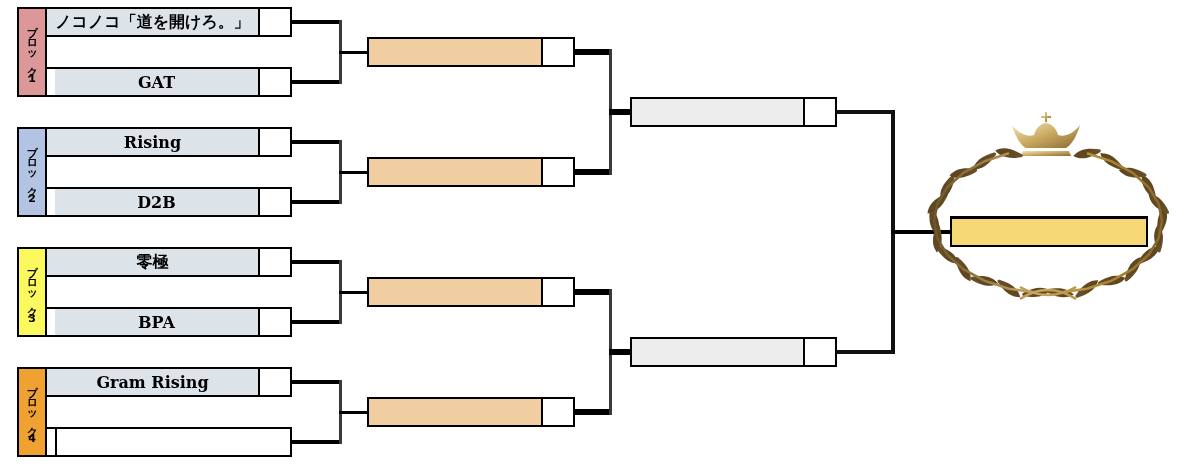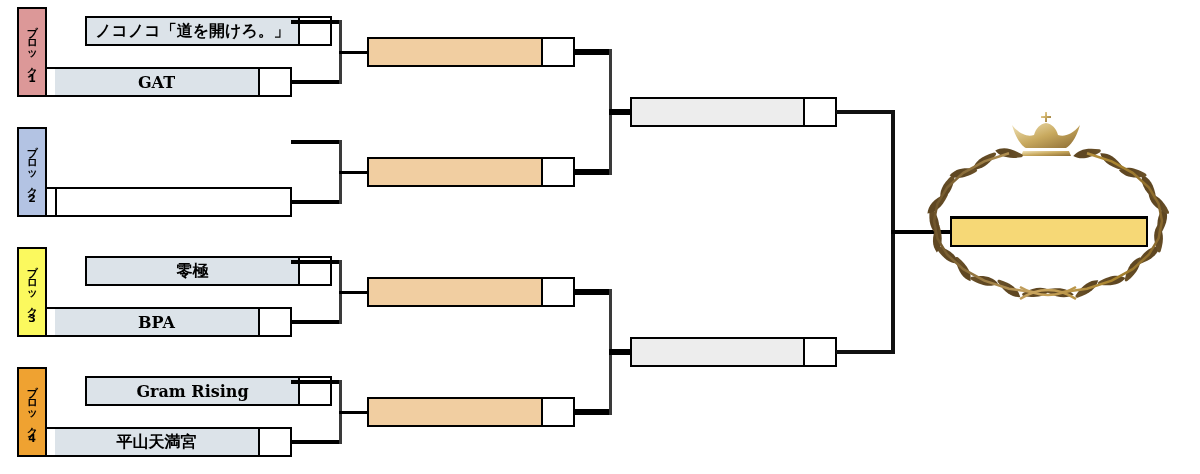--- a/index.html
+++ b/index.html
@@ -15,21 +15,21 @@
     position:absolute;left:0;top:0;width:30px;height:90px;box-sizing:border-box;
     border:2px solid #000;display:flex;align-items:center;justify-content:center;
     writing-mode:vertical-rl;text-orientation:upright;
     font-weight:bold;font-size:11px;line-height:1;letter-spacing:1px;color:#000;
     font-family:"DejaVu Sans","Liberation Sans",sans-serif;
   }
   .team-row{
     position:absolute;left:28px;width:247px;height:30px;box-sizing:border-box;
     border:2px solid #000;background:#fff;display:flex;
   }
-  .team-row.r1{top:9px;margin-left:40px;} .team-row.r2{top:60px;padding-left:8px;}
+  .team-row.r1{top:0;} .team-row.r2{top:60px;padding-left:8px;}
   .team-name{
     flex:1;background:#dce3e9;display:flex;align-items:center;justify-content:center;
     font-weight:bold;font-size:16px;color:#000;white-space:nowrap;overflow:hidden;
   }
   .score-box{width:32px;box-sizing:border-box;border-left:2px solid #000;background:#fff;}
 
   
   .wbox{position:absolute;box-sizing:border-box;border:2px solid #000;display:flex;background:#fff;}
   .wbox .wname{flex:1;display:flex;align-items:center;justify-content:center;font-weight:bold;font-size:16px;}
   .wbox .wscore{width:32px;box-sizing:border-box;border-left:2px solid #000;background:#fff;}
@@ -64,21 +64,26 @@
       <div class="score-box"></div>
     </div>
     <div class="team-row r2">
       <div class="team-name">GAT</div>
       <div class="score-box"></div>
     </div>
   </div>
 
   <div class="block" style="top:127px">
     <div class="block-label" style="background: rgb(179, 195, 227);">ブロック2</div>
-    <div class="team-row r2">
+    <div class="team-row r1">
+      <div class="team-name">Rising</div>
+      <div class="score-box"></div>
+    </div>
+    <div class="team-row r2">
+      <div class="team-name">D2B</div>
       <div class="score-box"></div>
     </div>
   </div>
 
   <div class="block" style="top:247px">
     <div class="block-label" style="background: rgb(251, 249, 94);">ブロック3</div>
     <div class="team-row r2">
       <div class="team-name">BPA</div>
       <div class="score-box"></div>
     </div>
@@ -88,21 +93,20 @@
     </div>
   </div>
 
   <div class="block" style="top:367px">
     <div class="block-label" style="background: rgb(239, 162, 49);">ブロック4</div>
     <div class="team-row r1">
       <div class="team-name">Gram Rising</div>
       <div class="score-box"></div>
     </div>
     <div class="team-row r2">
-      <div class="team-name">平山天満宮</div>
       <div class="score-box"></div>
     </div>
   </div>
 
   <div class="ln" style="left:291px;top:20px;width:51px;height:4px"></div>
   <div class="ln" style="left:291px;top:80px;width:51px;height:4px"></div>
   <div class="ln v" style="left:339px;top:20px;width:3px;height:64px"></div>
   <div class="ln" style="left:339px;top:51px;width:28px;height:3px"></div>
 
   <div class="ln" style="left:291px;top:140px;width:51px;height:4px"></div>

